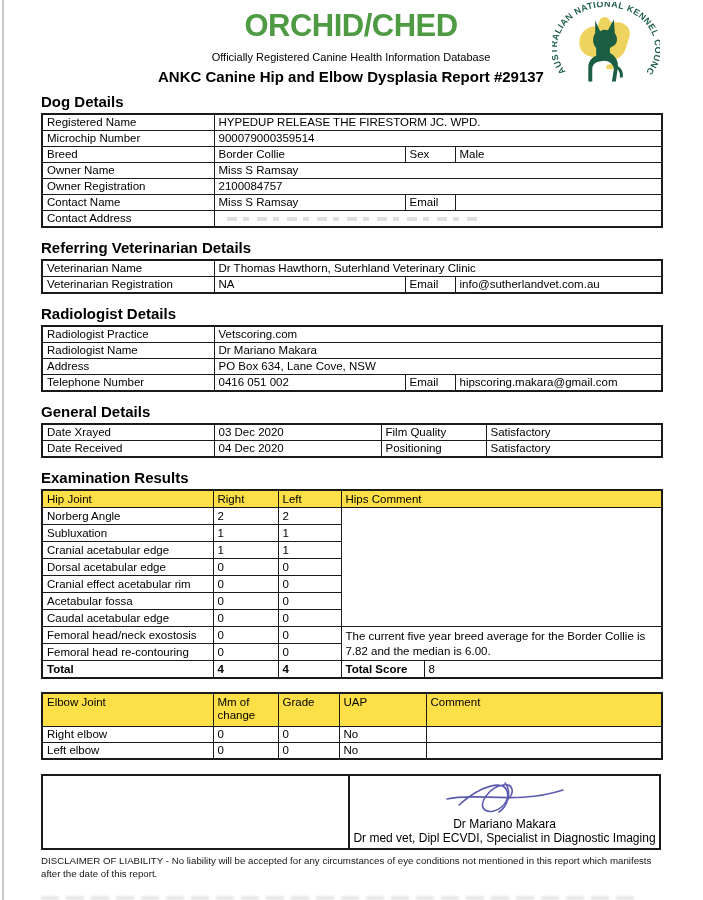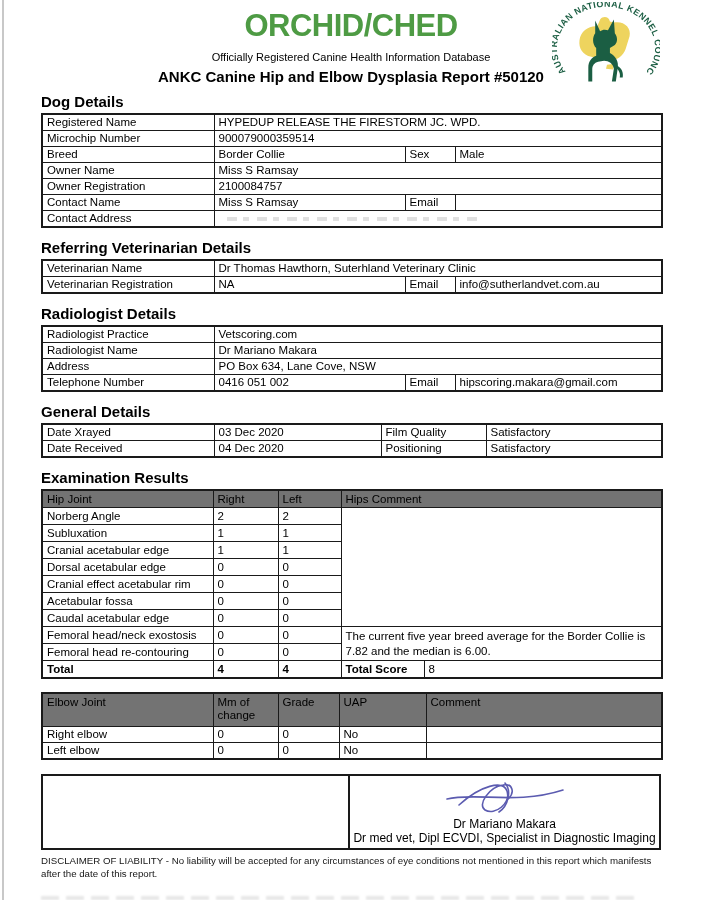--- a/index.html
+++ b/index.html
@@ -21,21 +21,21 @@
   h2.section{font-size:15px;font-weight:bold;margin:12px 0 3px 0;line-height:16px;color:#000;}
   h2.first{margin-top:9px;}
 
   table{border-collapse:collapse;table-layout:fixed;width:620px;border:2px solid #1a1a1a;}
   td,th{
     border:1px solid #1a1a1a;font-size:11.5px;line-height:13px;height:15px;
     padding:0 4px;text-align:left;vertical-align:middle;font-weight:normal;
     overflow:hidden;white-space:nowrap;color:#000;
   }
   .hip-table td,.hip-table th{height:16px;}
-  .hdr{background:#737373;}
+  .hdr{background:#fde047;}
   .elbow-table .hdr th{height:30px;white-space:normal;vertical-align:top;padding-top:2px;}
   .bold{font-weight:bold;}
   .comment-text{white-space:normal;vertical-align:middle;line-height:15px;}
   .redact{
     display:inline-block;width:250px;height:4px;margin-left:8px;vertical-align:middle;
     background:repeating-linear-gradient(90deg,#9a9a9a 0 10px,transparent 10px 16px,#9a9a9a 16px 22px,transparent 22px 30px);
     opacity:.3;filter:blur(.7px);
   }
 
   .sig-box{display:flex;border:2px solid #1a1a1a;height:72px;margin-top:14px;}
@@ -70,21 +70,21 @@
       <textPath href="#ringPath" startOffset="0" textLength="228" lengthAdjust="spacingAndGlyphs">AUSTRALIAN NATIONAL KENNEL COUNCIL LTD</textPath>
     </text>
   </svg>
 </div>
 
 <div class="content">
 
   <div class="doc-header">
     <div class="doc-title">ORCHID/CHED</div>
     <div class="doc-subtitle">Officially Registered Canine Health Information Database</div>
-    <div class="doc-report-title">ANKC Canine Hip and Elbow Dysplasia Report #50120</div>
+    <div class="doc-report-title">ANKC Canine Hip and Elbow Dysplasia Report #29137</div>
   </div>
 
   <h2 class="section first">Dog Details</h2>
   <table class="detail-table">
     <colgroup>
         <col style="width:172px">
         <col style="width:191px">
         <col style="width:50px">
         <col style="width:207px">
       </colgroup>

